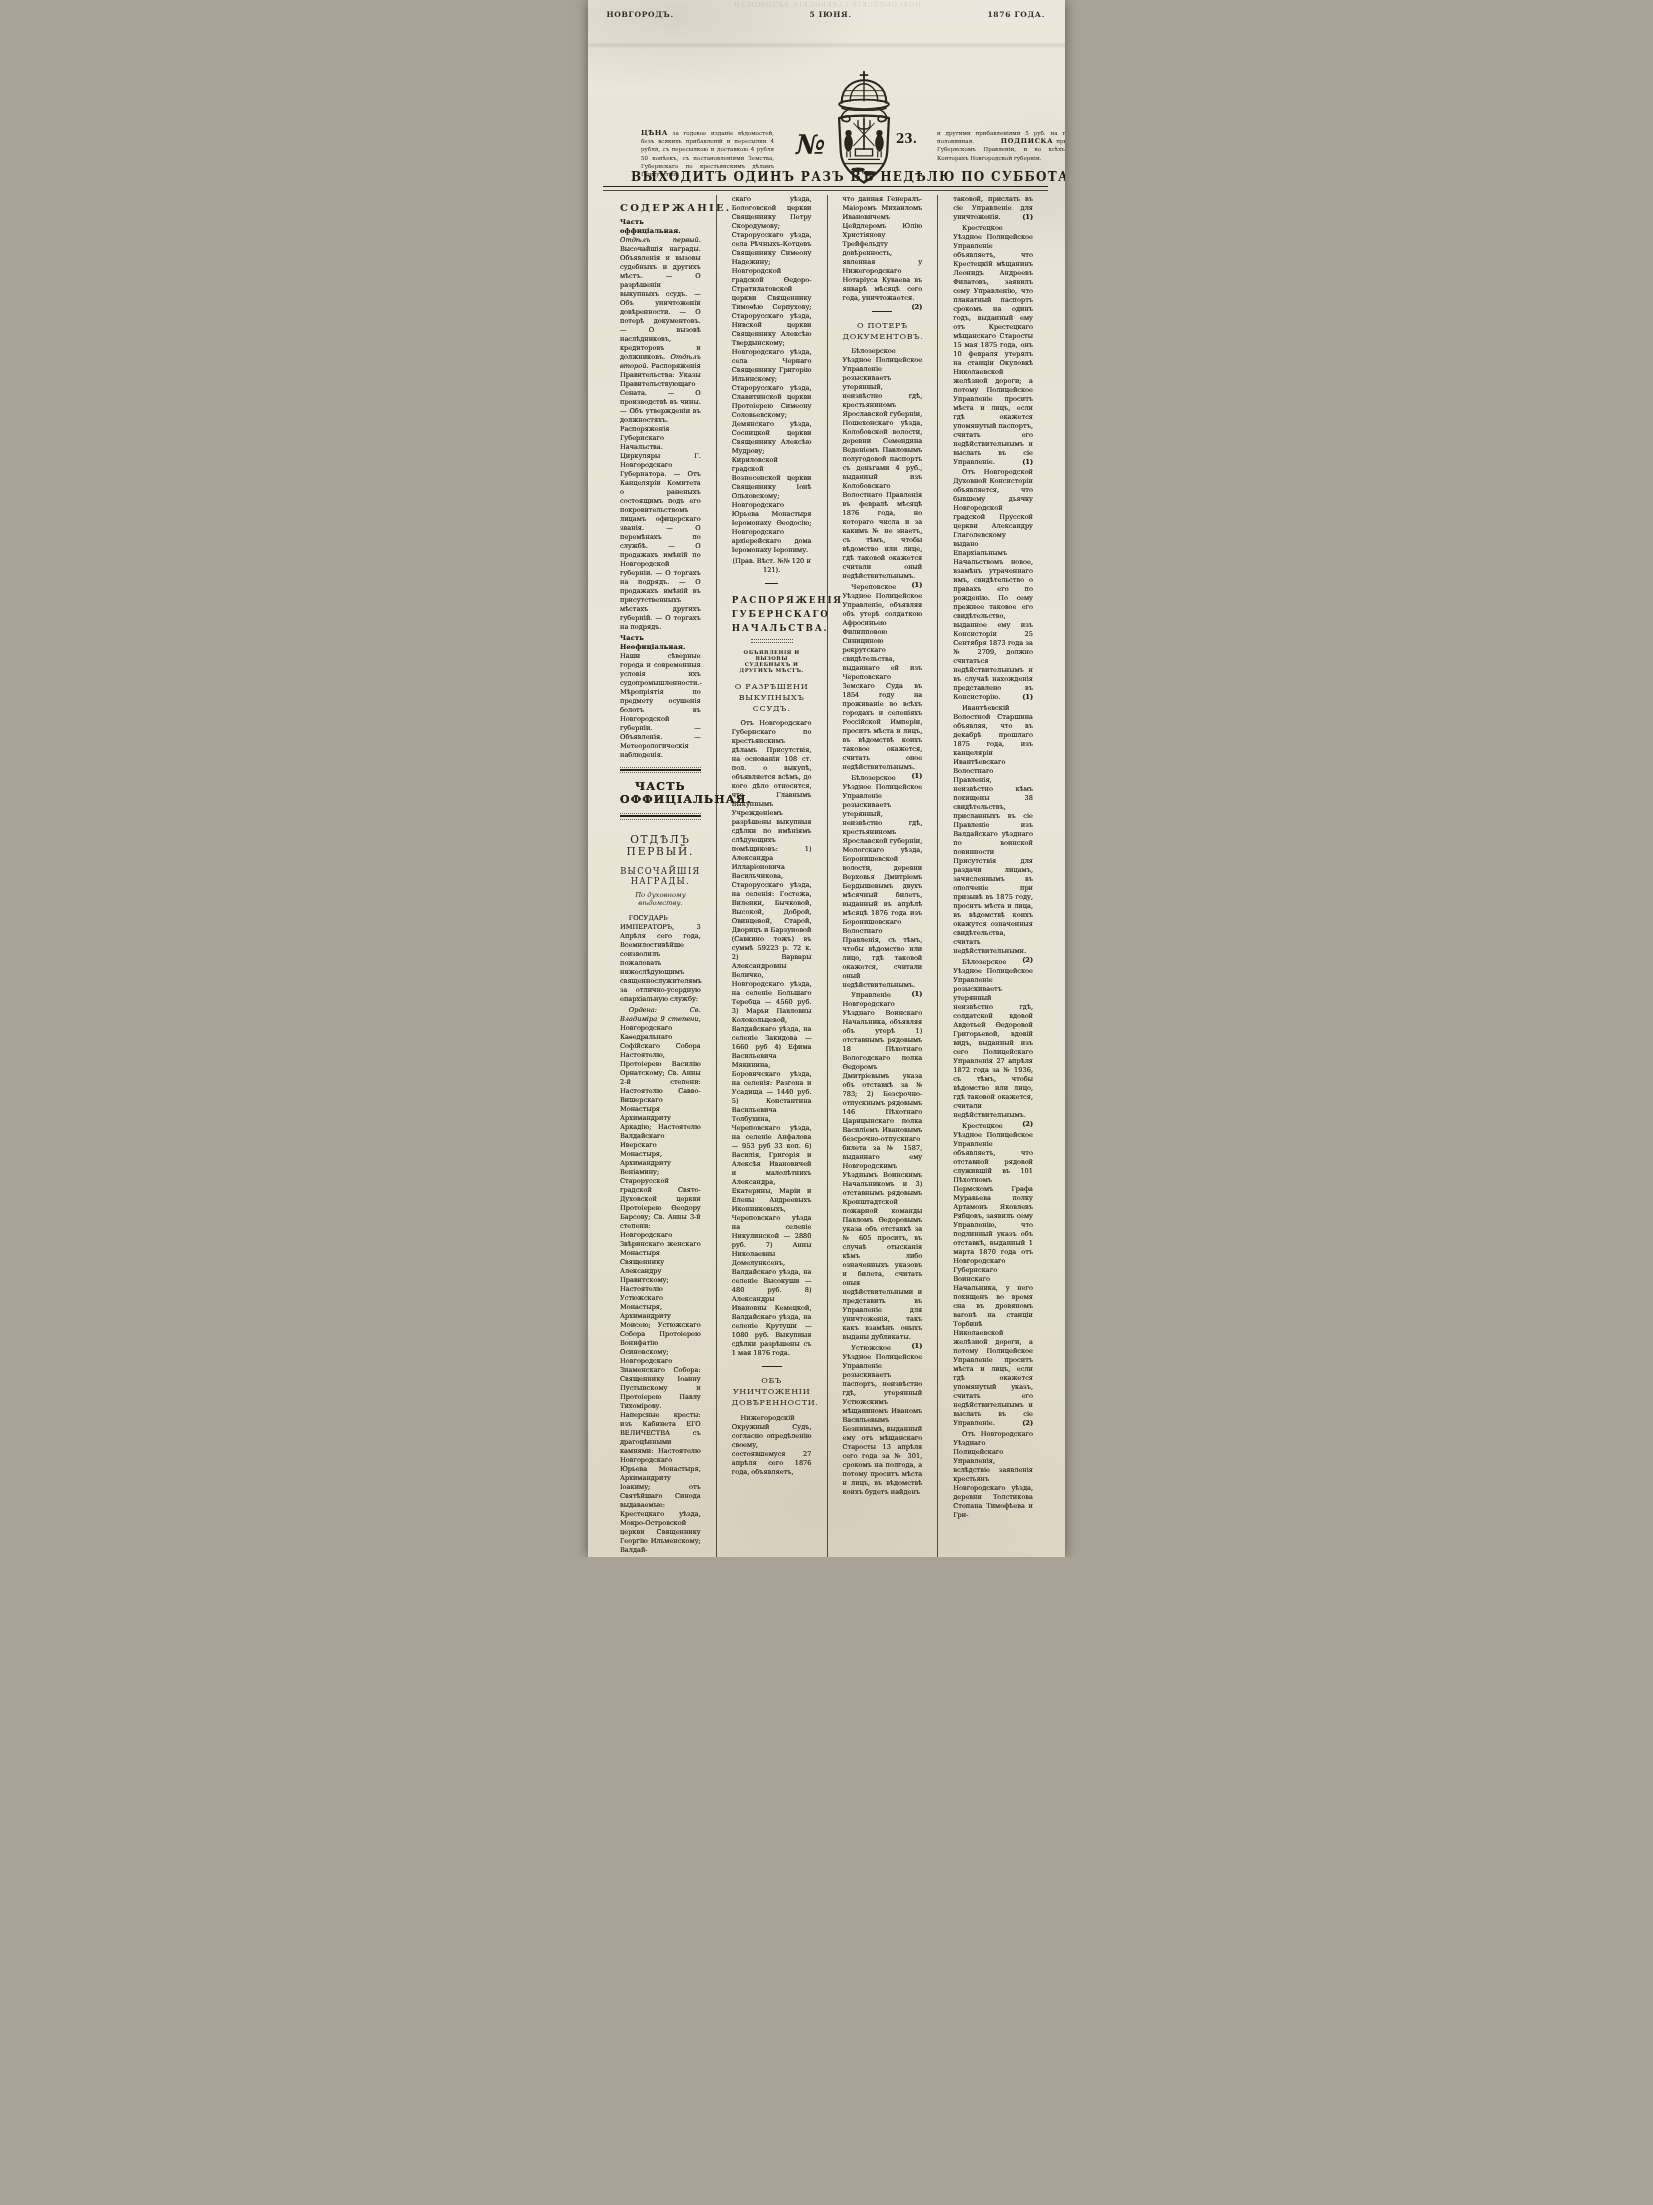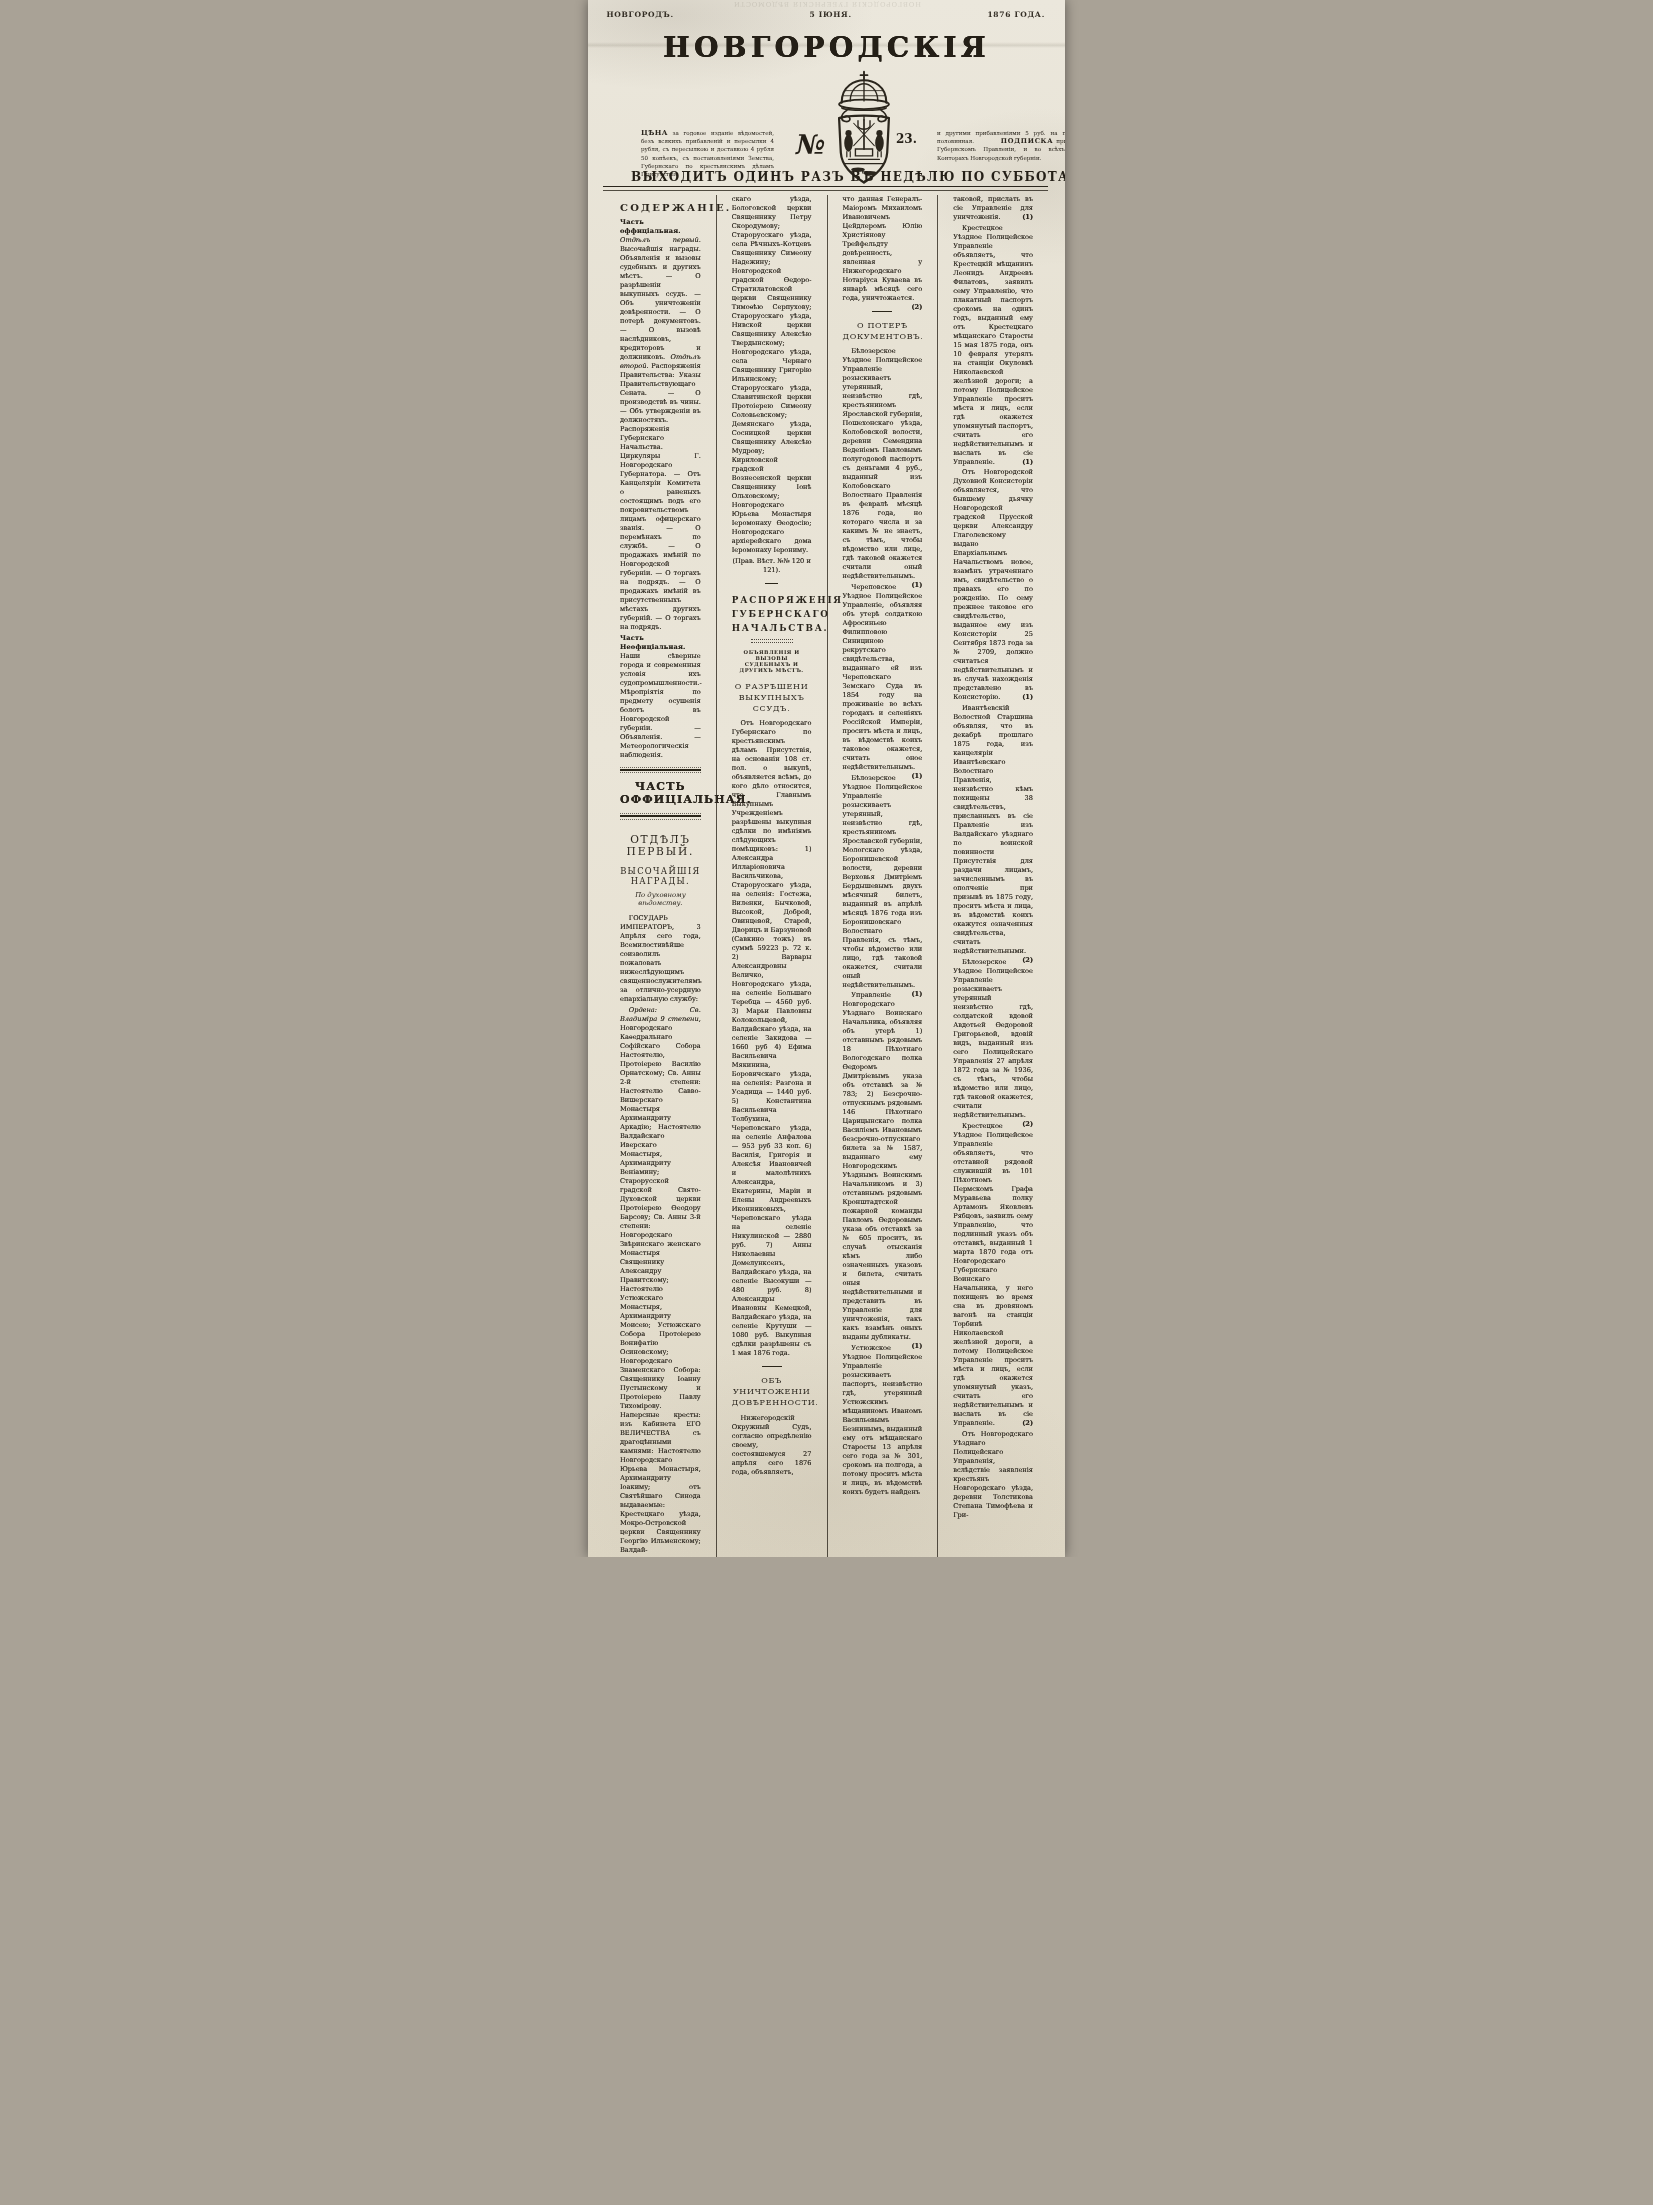--- a/index.html
+++ b/index.html
@@ -72,21 +72,20 @@
 
   <div class="header">
     <div class="ghost-top">НОВГОРОДСКІЯ ГУБЕРНСКІЯ ВѢДОМОСТИ</div>
 
     <div class="dateline">
       <span>НОВГОРОДЪ.</span>
       <span>5 ІЮНЯ.</span>
       <span>1876 ГОДА.</span>
     </div>
 
-    <div class="title1">НОВГОРОДСКІЯ</div>
 
 
     <svg class="emblem" viewBox="0 0 100 135" fill="none" stroke="#2b261d" stroke-width="1.6" stroke-linecap="round">
 
       <path d="M50 2 L50 11 M46 6 L54 6" stroke-width="2.2"></path>
 
       <path d="M24 38 C24 18 40 12 50 12 C60 12 76 18 76 38" stroke-width="2.4"></path>
       <path d="M34 36 C34 22 44 16 50 16 C56 16 66 22 66 36"></path>
       <path d="M50 12 L50 36"></path>
       <path d="M28 24 L72 24 M26 30 L74 30" stroke-width="1"></path>

